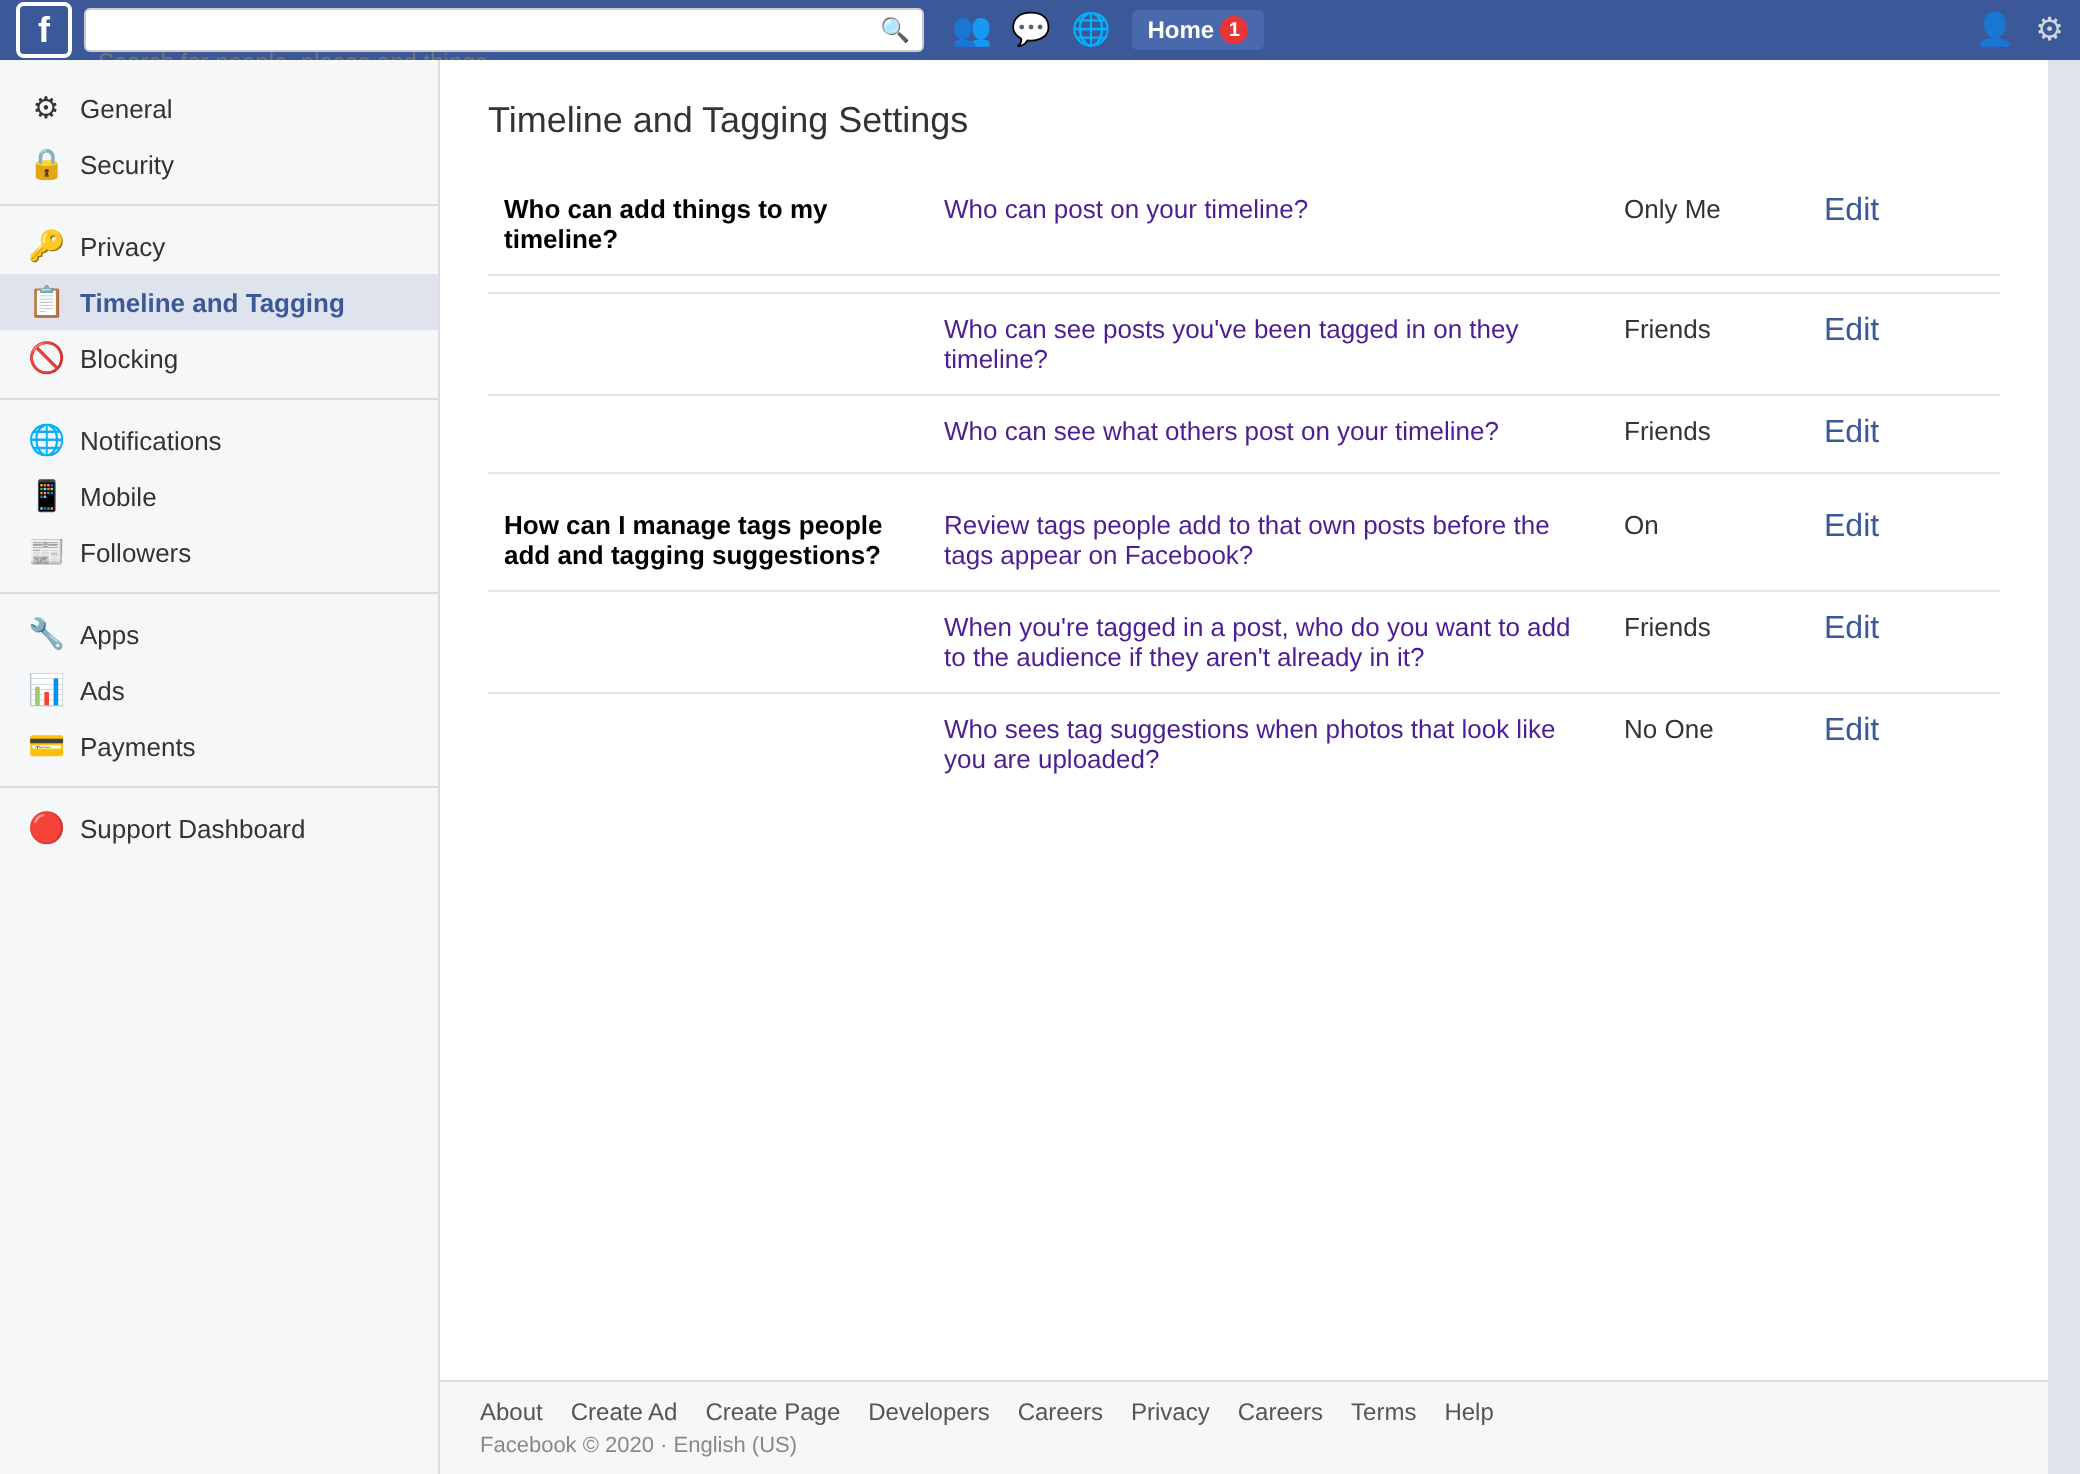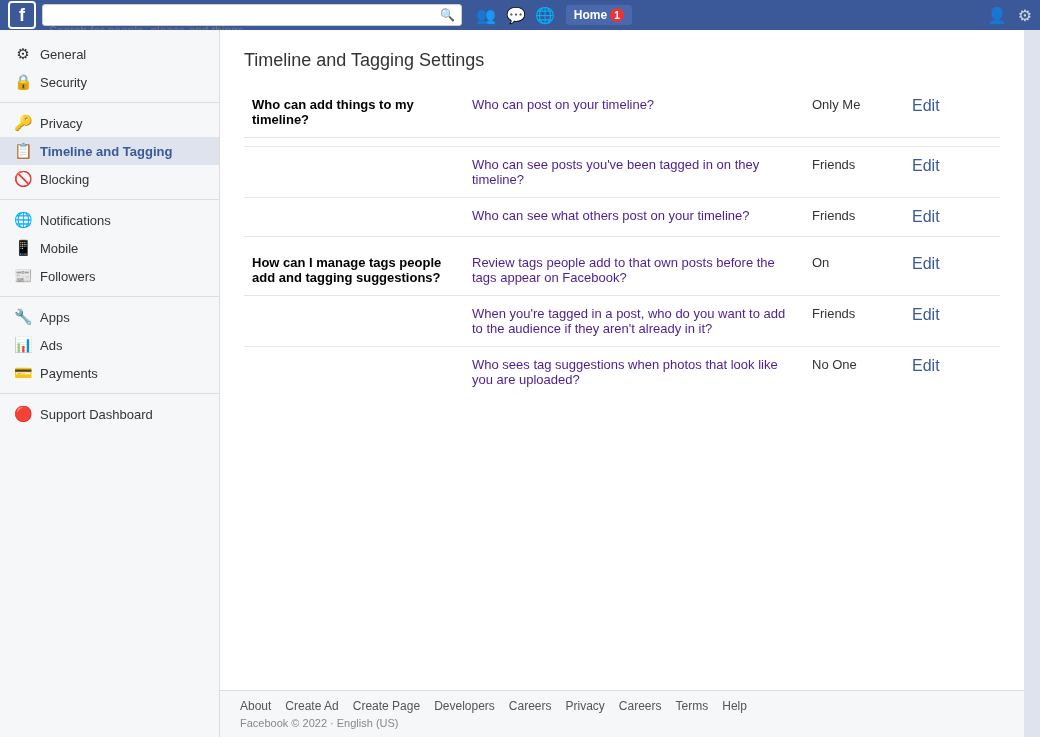--- a/index.html
+++ b/index.html
@@ -329,18 +329,18 @@
         <a href="#">About</a>
         <a href="#">Create Ad</a>
         <a href="#">Create Page</a>
         <a href="#">Developers</a>
         <a href="#">Careers</a>
         <a href="#">Privacy</a>
         <a href="#">Careers</a>
         <a href="#">Terms</a>
         <a href="#">Help</a>
       </div>
-      <div class="footer-copyright">Facebook © 2022 · English (US)</div>
+      <div class="footer-copyright">Facebook © 2020 · English (US)</div>
     </div>
   </div>
 
   <div id="right-strip"></div>
 </div>
 
 </body></html>

